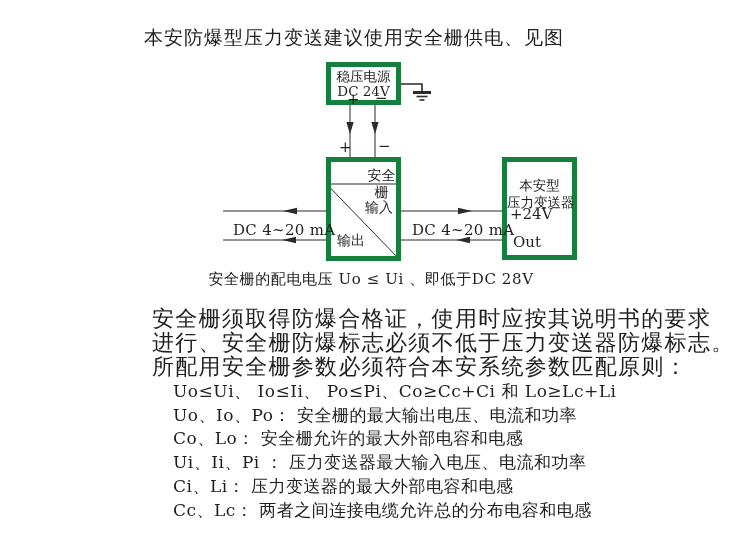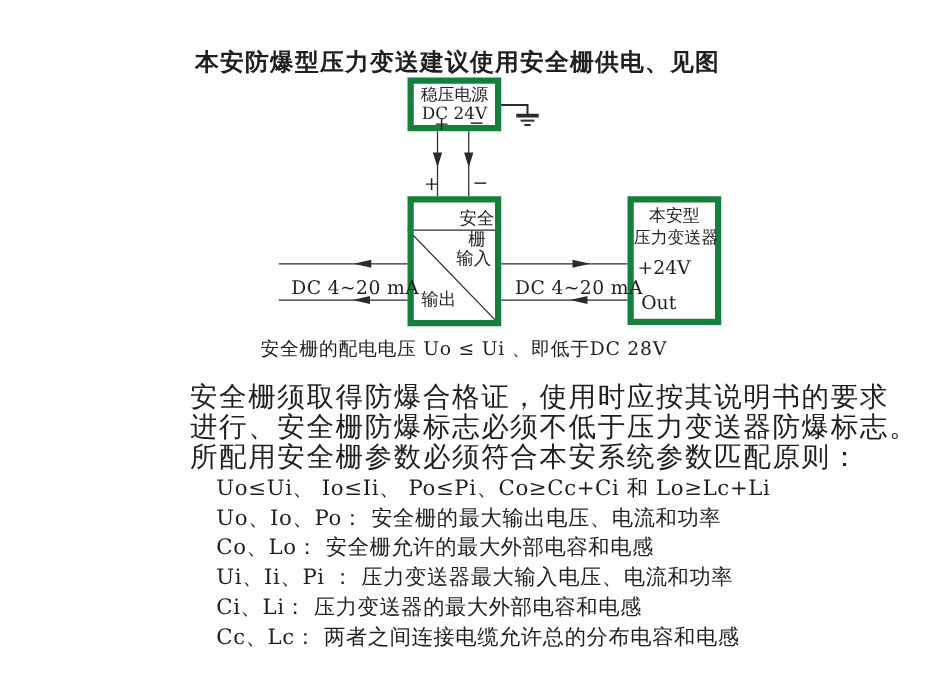--- a/index.html
+++ b/index.html
@@ -2,22 +2,22 @@
 <html><head>
 <meta charset="utf-8">
 <style>
   html,body { margin:0; padding:0; background:#ffffff; }
   .page {
     position:relative; width:750px; height:551px; background:#ffffff;
     font-family:"DejaVu Serif","Liberation Serif",serif;
     color:#1f1f1f; overflow:hidden;
   }
   .title {
-    position:absolute; left:144px; top:25px; margin:12px;
-    font-size:19px; font-weight:bold; letter-spacing:1px; white-space:nowrap;
+    position:absolute; left:144px; top:25px; margin:0;
+    font-size:19px; font-weight:normal; letter-spacing:1px; white-space:nowrap;
   }
   svg.wires { position:absolute; left:0; top:0; width:750px; height:551px; z-index:0; }
   svg.wires line, svg.wires path { stroke:#2b2b2b; fill:none; }
   svg.wires polygon { fill:#2b2b2b; stroke:none; }
 
   .box {
     position:absolute; box-sizing:border-box; border:5px solid #15803d;
     background:transparent; z-index:1; font-size:13.5px; line-height:17px;
   }
   .box .bname { text-align:center; white-space:nowrap; }
@@ -25,21 +25,21 @@
   .psu .bname { line-height:15px; }
   .psu-plus  { position:absolute; left:16px; top:24px; font-size:15px; }
   .psu-minus { position:absolute; left:44px; top:23px; font-size:15px; }
 
   .barrier { left:326px; top:157px; width:75px; height:104px;padding-left:36px; }
   .barrier-title { text-align:center; padding-top:5px; font-size:14px; }
   .barrier-input  { position:absolute; right:3px; top:37px; font-size:14px; white-space:nowrap; }
   .barrier-output { position:absolute; left:6px;  top:70px; font-size:14px; white-space:nowrap; }
 
   .daq { left:151px; top:157px; width:72px; height:103px; padding-top:3px; }
-  .xmtr { left:502px; top:157px; width:75px; height:103px; padding-top:3px; }
+  .xmtr { left:502px; top:157px; width:75px; height:103px; padding-top:15px; }
   .term { position:absolute; font-size:15px; white-space:nowrap; }
   .daq .t1 { right:2px; top:44px; }
   .daq .t2 { right:3px; top:72px; }
   .xmtr .t1 { left:3px; top:44px; }
   .xmtr .t2 { left:6px; top:72px; }
 
   .plusminus { position:absolute; z-index:2; font-size:15px; }
   .bplus  { left:339px; top:138px; }
   .bminus { left:378px; top:137px; }
 

